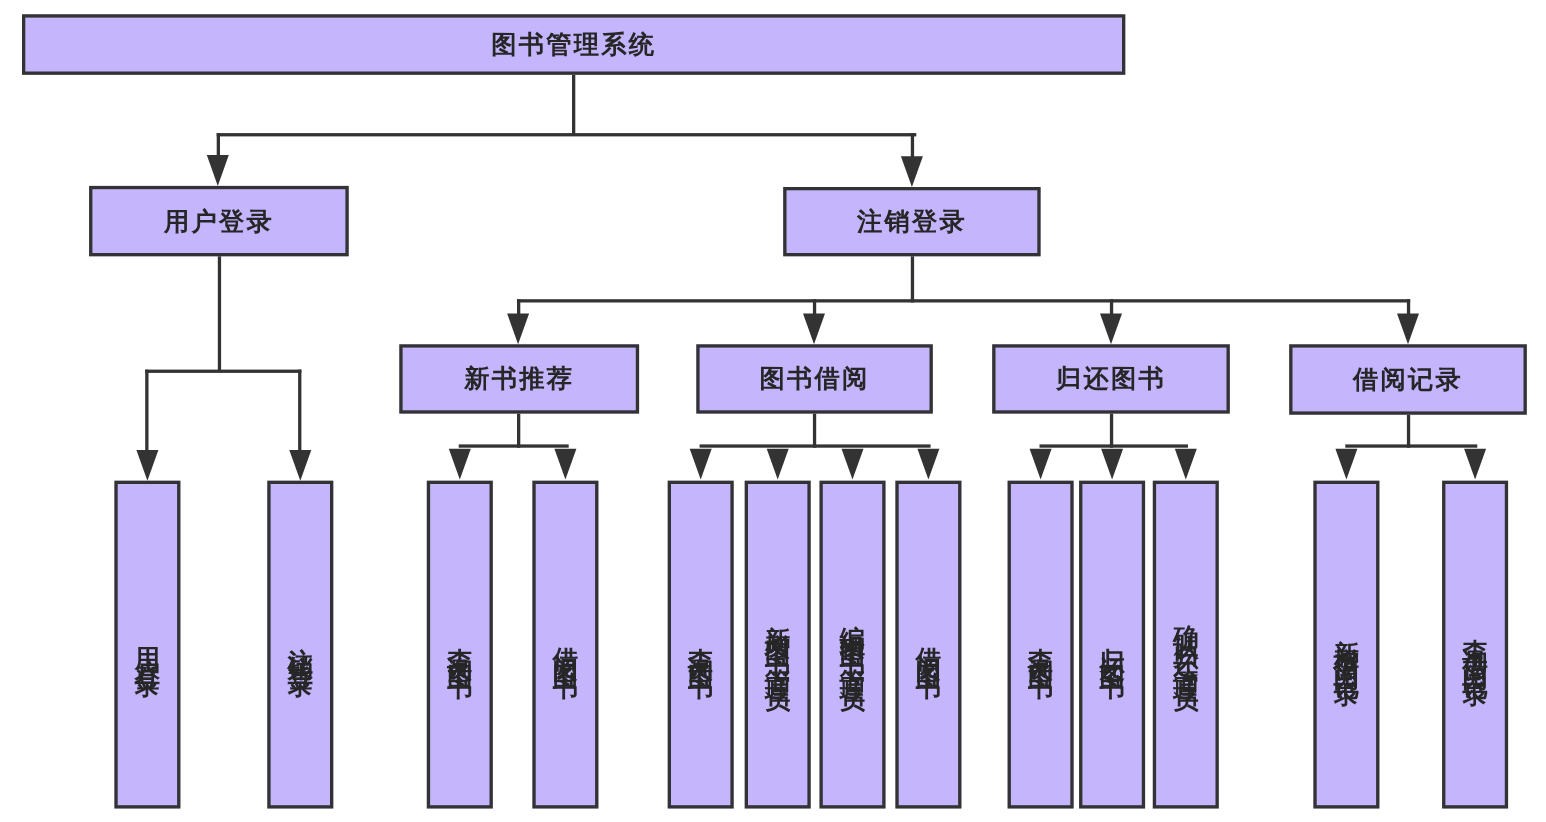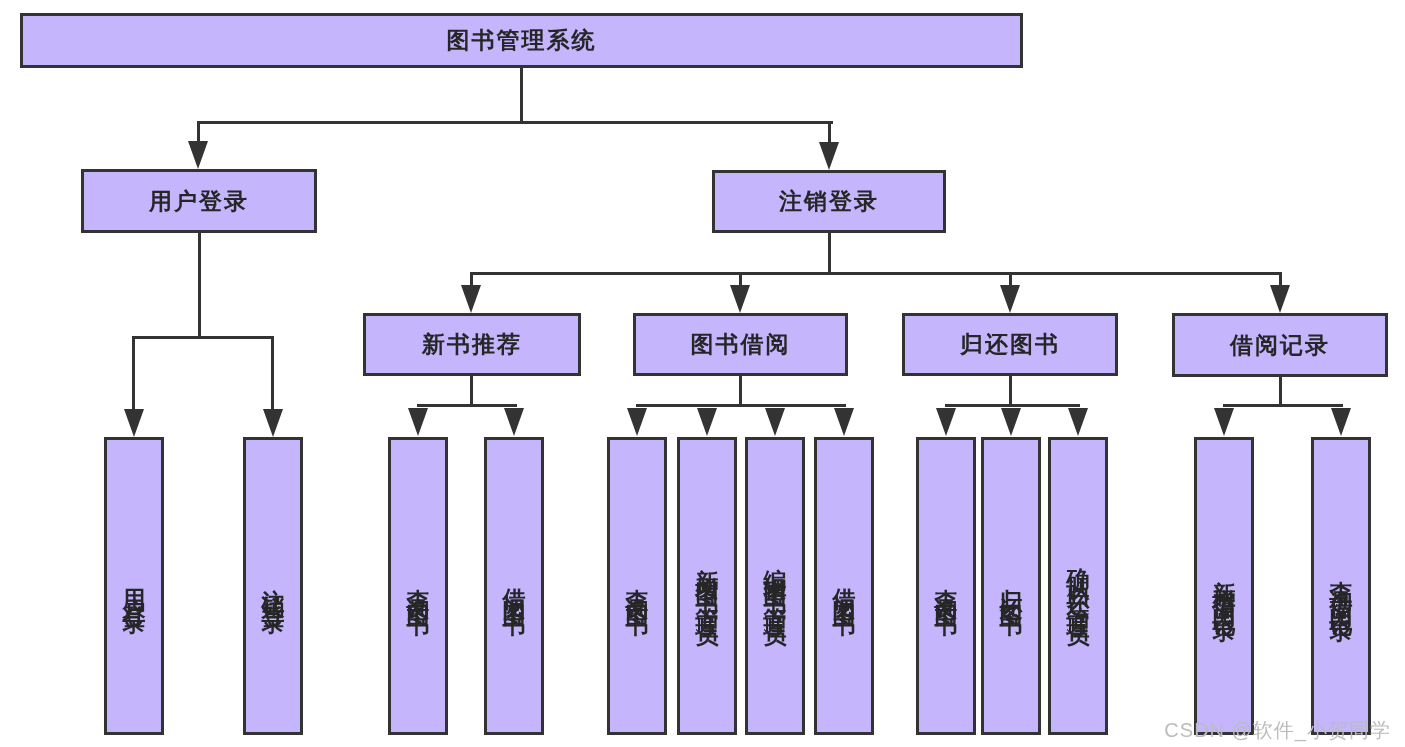--- a/index.html
+++ b/index.html
@@ -99,15 +99,14 @@
   <div class="box vbox" style="left:607px">查询图书</div>
   <div class="box vbox" style="left:677px">新增图书（管理员）</div>
   <div class="box vbox" style="left:745px">编辑图书（管理员）</div>
   <div class="box vbox" style="left:814px">借阅图书</div>
   <div class="box vbox" style="left:916px">查询图书</div>
   <div class="box vbox" style="left:981px">归还图书</div>
   <div class="box vbox" style="left:1048px">确认归还（管理员）</div>
   <div class="box vbox" style="left:1194px">新增借阅记录</div>
   <div class="box vbox" style="left:1311px">查询借阅记录</div>
 
-  <div class="watermark">CSDN @软件_小贺同学</div>
 
 </div>
 
 </body></html>

